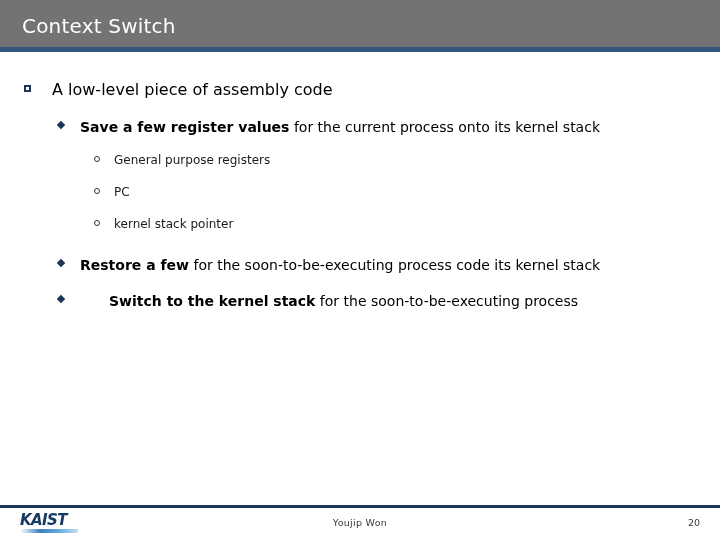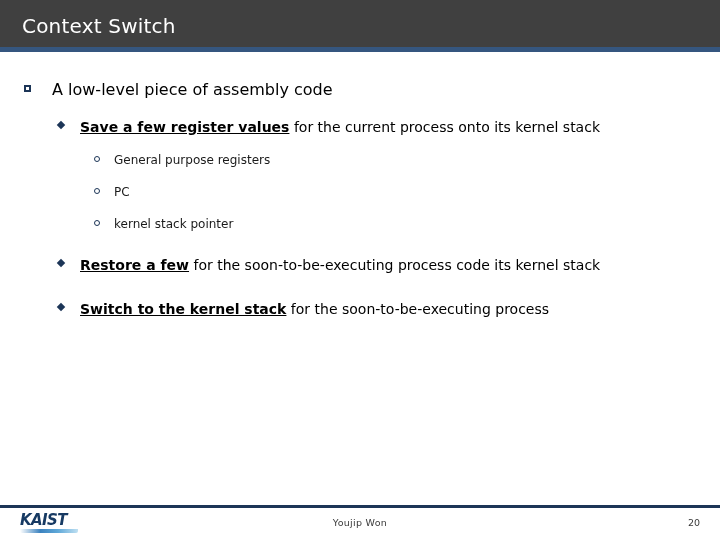--- a/index.html
+++ b/index.html
@@ -15,21 +15,21 @@
     position: relative;
   }
 
   
   .slide-header {
     position: absolute;
     left: 0;
     top: 0;
     width: 720px;
     height: 52px;
-    background: #404040;
+    background: #737373;
     box-sizing: border-box;
   }
   .slide-header .accent-stripe {
     position: absolute;
     left: 0;
     bottom: 0;
     width: 720px;
     height: 5px;
     background: #35567f;
   }
@@ -104,21 +104,20 @@
   }
   .lvl2 .text {
     font-size: 14px;
     line-height: 20px;
     color: #000000;
     margin-left: 10px;
     white-space: nowrap;
   }
   .lvl2 .text b {
     font-weight: bold;
-    text-decoration: underline;
   }
 
   
   .lvl3 {
     margin-left: 94px;
     margin-top: 14px;
   }
   .lvl3 .marker {
     width: 11px;
     flex: 0 0 11px;
@@ -135,21 +134,21 @@
   }
   .lvl3 .text {
     font-size: 12px;
     line-height: 18px;
     color: #1a1a1a;
     margin-left: 9px;
     white-space: nowrap;
   }
 
   .gap-before-restore { margin-top: 22px; }
-  .gap-before-switch  { margin-top: 24px; }
+  .gap-before-switch  { margin-top: 16px; gap: 29px; }
 
   
   .footer-rule {
     position: absolute;
     left: 0;
     top: 505px;
     width: 720px;
     height: 3px;
     background: #1c3557;
   }

